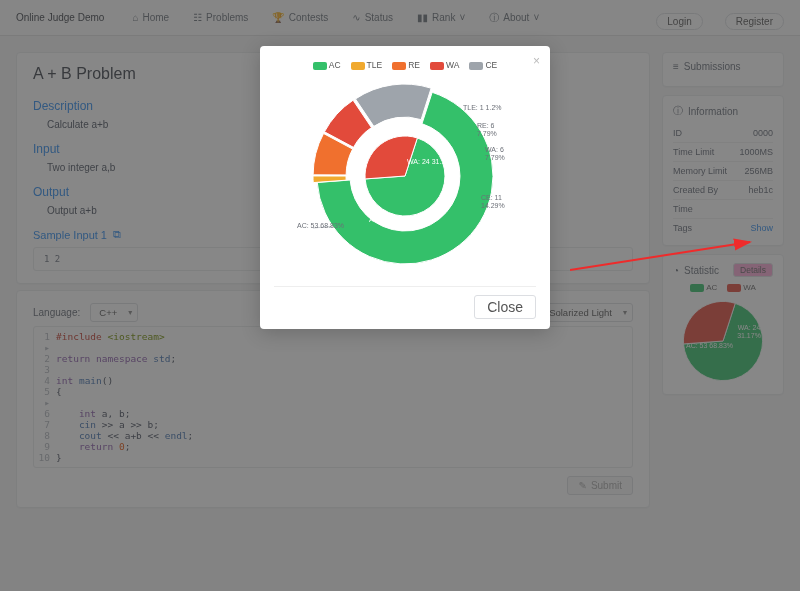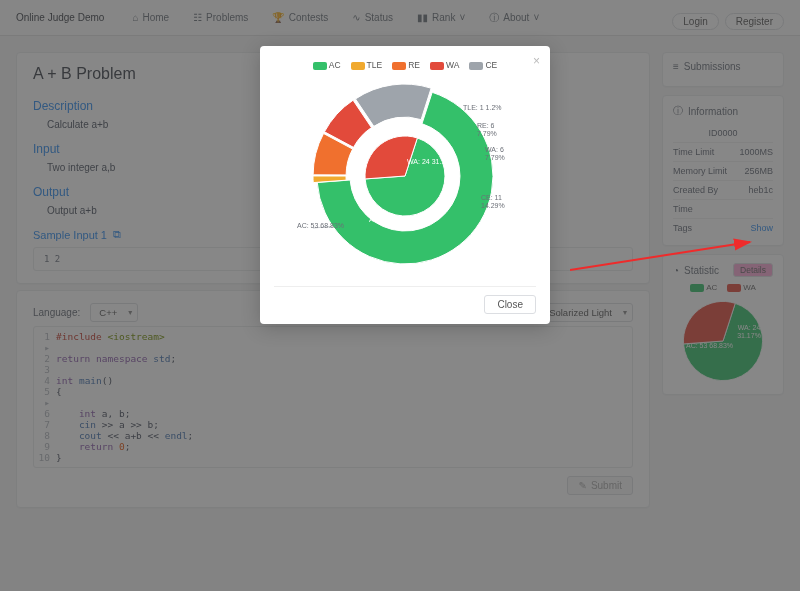--- a/index.html
+++ b/index.html
@@ -3,21 +3,21 @@
 <meta charset="utf-8">
 <style>
 * { box-sizing: border-box; margin: 0; padding: 0; }
 body { font-family: -apple-system, BlinkMacSystemFont, "Segoe UI", Arial, sans-serif; font-size: 11px; color: #464c5b; background: #f5f5f5; width: 800px; height: 591px; overflow: hidden; position: relative; }
 .dim-overlay { position: absolute; inset: 0; background: rgba(55,55,55,0.6); z-index: 50; }
 
 .navbar { height: 36px; background: #fdfdfd; border-bottom: 1px solid #e2e2e2; display: flex; align-items: center; padding: 0 16px; gap: 12px; }
 .brand { font-size: 10px; color: #3b3f46; font-weight: 400; margin-right: 10px; }
 .nav-item { display: flex; align-items: center; gap: 4px; color: #6a7179; font-size: 10px; cursor: pointer; padding: 4px 6px; }
 .nav-item .ic { font-size: 10px; color: #6a7179; }
-.nav-right { margin-left: auto; display: flex; gap: 6px; margin-top: 8px; }
+.nav-right { margin-left: auto; display: flex; gap: 22px; margin-top: 8px; }
 .pill-btn { border: 1px solid #dcdee2; background: #fff; color: #555; font-size: 10px; padding: 2px 10px; border-radius: 12px; cursor: pointer; }
 
 .page { padding: 16px; display: flex; gap: 12px; }
 .main-col { flex: 1; display: flex; flex-direction: column; gap: 6px; }
 .side-col { width: 122px; display: flex; flex-direction: column; gap: 8px; }
 .card { background: #fff; border: 1px solid #e8eaec; border-radius: 4px; padding: 12px 16px; box-shadow: 0 1px 1px rgba(0,0,0,.02); }
 .card-sm { padding: 8px 10px; }
 .ptitle { font-size: 16px; color: #3a3f48; font-weight: 400; margin-bottom: 16px; }
 .sect-h { color: #2d8cf0; font-size: 12px; margin-bottom: 6px; }
 .desc-text { font-size: 10px; color: #4c5360; margin: 0 0 12px 14px; }
@@ -35,37 +35,37 @@
 .tok-kw { color: #8959a8; }
 .tok-pre { color: #c0392b; }
 .tok-inc { color: #718c00; }
 .tok-id { color: #4271ae; }
 .tok-num { color: #e6550d; }
 .btn-row { display: flex; justify-content: flex-end; margin-top: 8px; }
 .submit-btn { border: 1px solid #dcdee2; background: #f8f8f8; color: #aaa; font-size: 10px; padding: 3px 10px; border-radius: 3px; display: flex; align-items: center; gap: 4px; }
 
 .phead { display: flex; align-items: center; gap: 5px; color: #6a707a; font-size: 10px; margin-bottom: 6px; }
 .inforow { display: flex; justify-content: space-between; font-size: 9px; color: #646a76; padding: 4px 0; border-top: 1px solid #f0f0f0; }
-.inforow:first-of-type { border-top: none; justify-content: center; }
+.inforow:first-of-type { border-top: none; }
 .inforow .v-link { color: #2d8cf0; }
 .details-pill { border: 1px solid #dcdee2; background: #f9a8d4; font-size: 8.5px; padding: 1px 6px; border-radius: 3px; margin-left: auto; cursor: pointer; color: #666; }
 .mini-legend { display: flex; justify-content: center; gap: 10px; font-size: 8px; color: #666; margin-bottom: 4px; }
 .lg-sw { display: inline-block; width: 14px; height: 8px; border-radius: 2px; vertical-align: middle; margin-right: 2px; }
 .minipie { position: relative; width: 90px; height: 90px; margin: 0 auto; }
 .mini-lbl { position: absolute; font-size: 7px; line-height: 1.1; color: #fff; text-align: center; }
 
 .arrow-svg { position: absolute; left: 570px; top: 230px; z-index: 60; pointer-events: none; }
 
 .modal { position: absolute; left: 260px; top: 46px; width: 290px; background: #fff; border-radius: 4px; box-shadow: 0 4px 20px rgba(0,0,0,.2); z-index: 70; padding: 14px 14px 10px; }
 .modal .close-x { position: absolute; right: 10px; top: 8px; color: #bbb; font-size: 12px; cursor: pointer; }
 .mlegend { display: flex; justify-content: center; gap: 10px; font-size: 8.5px; color: #555; margin-bottom: 6px; }
 .donut-wrap { position: relative; width: 200px; height: 200px; margin: 4px auto 10px; }
 .d-lbl { position: absolute; font-size: 7px; line-height: 1.1; color: #6b6f77; }
 .modal-foot { display: flex; justify-content: flex-end; border-top: 1px solid #eee; padding-top: 8px; }
-.close-btn { border: 1px solid #dcdee2; background: #fff; color: #555; font-size: 10px; padding: 3px 12px; border-radius: 3px; cursor: pointer; }
+.close-btn { border: 1px solid #dcdee2; background: #fff; color: #555; font-size: 14px; padding: 3px 12px; border-radius: 3px; cursor: pointer; }
 </style>
 </head>
 <body>
 
 <div class="navbar">
   <span class="brand">Online Judge Demo</span>
   <span class="nav-item">
       <span class="ic">⌂</span>
       <span>Home</span>
     </span>

